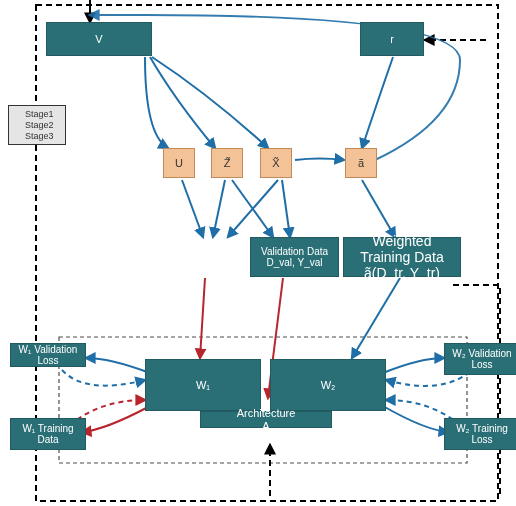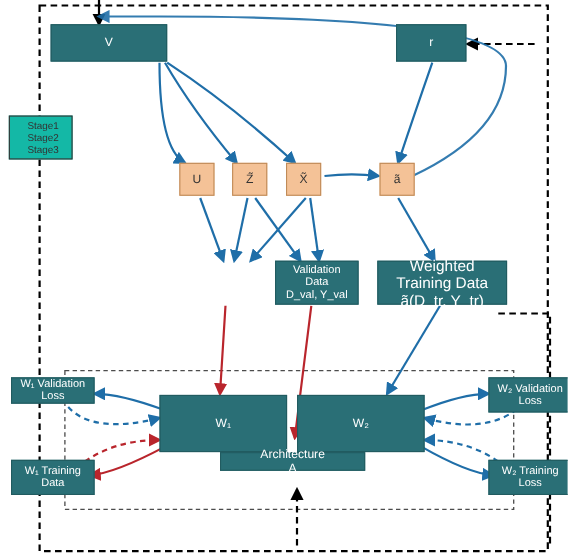--- a/index.html
+++ b/index.html
@@ -1,19 +1,19 @@
 <!DOCTYPE html>
 <html><head>
 <meta charset="utf-8">
 <style>
 html,body{margin:0;padding:0;width:516px;height:506px;font-family:Arial,Helvetica,sans-serif;background:#fff;font-size:11px;color:#fff;position:relative}
 .canvas{position:absolute;inset:0}
 .box{position:absolute;background:#2a6f76;border:1px solid #215b60;display:flex;align-items:center;justify-content:center;text-align:center;line-height:1.15;padding:2px 4px;box-sizing:border-box}
 .box.orange{background:#f4c297;border-color:#c08b58;color:#333}
-.legend{position:absolute;left:8px;top:105px;width:58px;background:#14b8a6;border:1px solid #333;font-size:9px;color:#333;padding:2px 13px;box-sizing:border-box}
+.legend{position:absolute;left:8px;top:105px;width:58px;background:#e5e5e5;border:1px solid #333;font-size:9px;color:#333;padding:2px 13px;box-sizing:border-box}
 .legend div{display:flex;align-items:center;gap:3px;margin:1px 0}
 .legend .sw{display:inline-block;width:16px;height:0;border-top-width:2px;border-top-style:solid}
 svg{position:absolute;inset:0;width:516px;height:506px}
 </style>
 </head>
 <body>
 
 <div class="canvas">
 
 <svg>
@@ -92,21 +92,21 @@
 <div class="box orange" style="left:211px;top:148px;width:32px;height:30px">
       <span>Z̃</span>
     </div>
 <div class="box orange" style="left:260px;top:148px;width:32px;height:30px">
       <span>X̃</span>
     </div>
 <div class="box orange" style="left:345px;top:148px;width:32px;height:30px">
       <span>ã</span>
     </div>
 
-<div class="box" style="left:250px;top:237px;width:76px;height:40px;font-size:10px;white-space:pre-line"><span>Validation Data
+<div class="box" style="left:250px;top:237px;width:89px;height:40px;font-size:10px;white-space:pre-line"><span>Validation Data
 D_val, Y_val</span></div>
 <div class="box" style="left:343px;top:237px;width:118px;height:40px;font-size:14px;white-space:pre-line"><span>Weighted Training Data
 ã(D_tr, Y_tr)</span></div>
 
 <div class="box" style="left:10px;top:343px;width:76px;height:24px;font-size:10px">
       <span>W₁ Validation Loss</span>
     </div>
 <div class="box" style="left:444px;top:343px;width:76px;height:32px;font-size:10px">
       <span>W₂ Validation Loss</span>
     </div>

